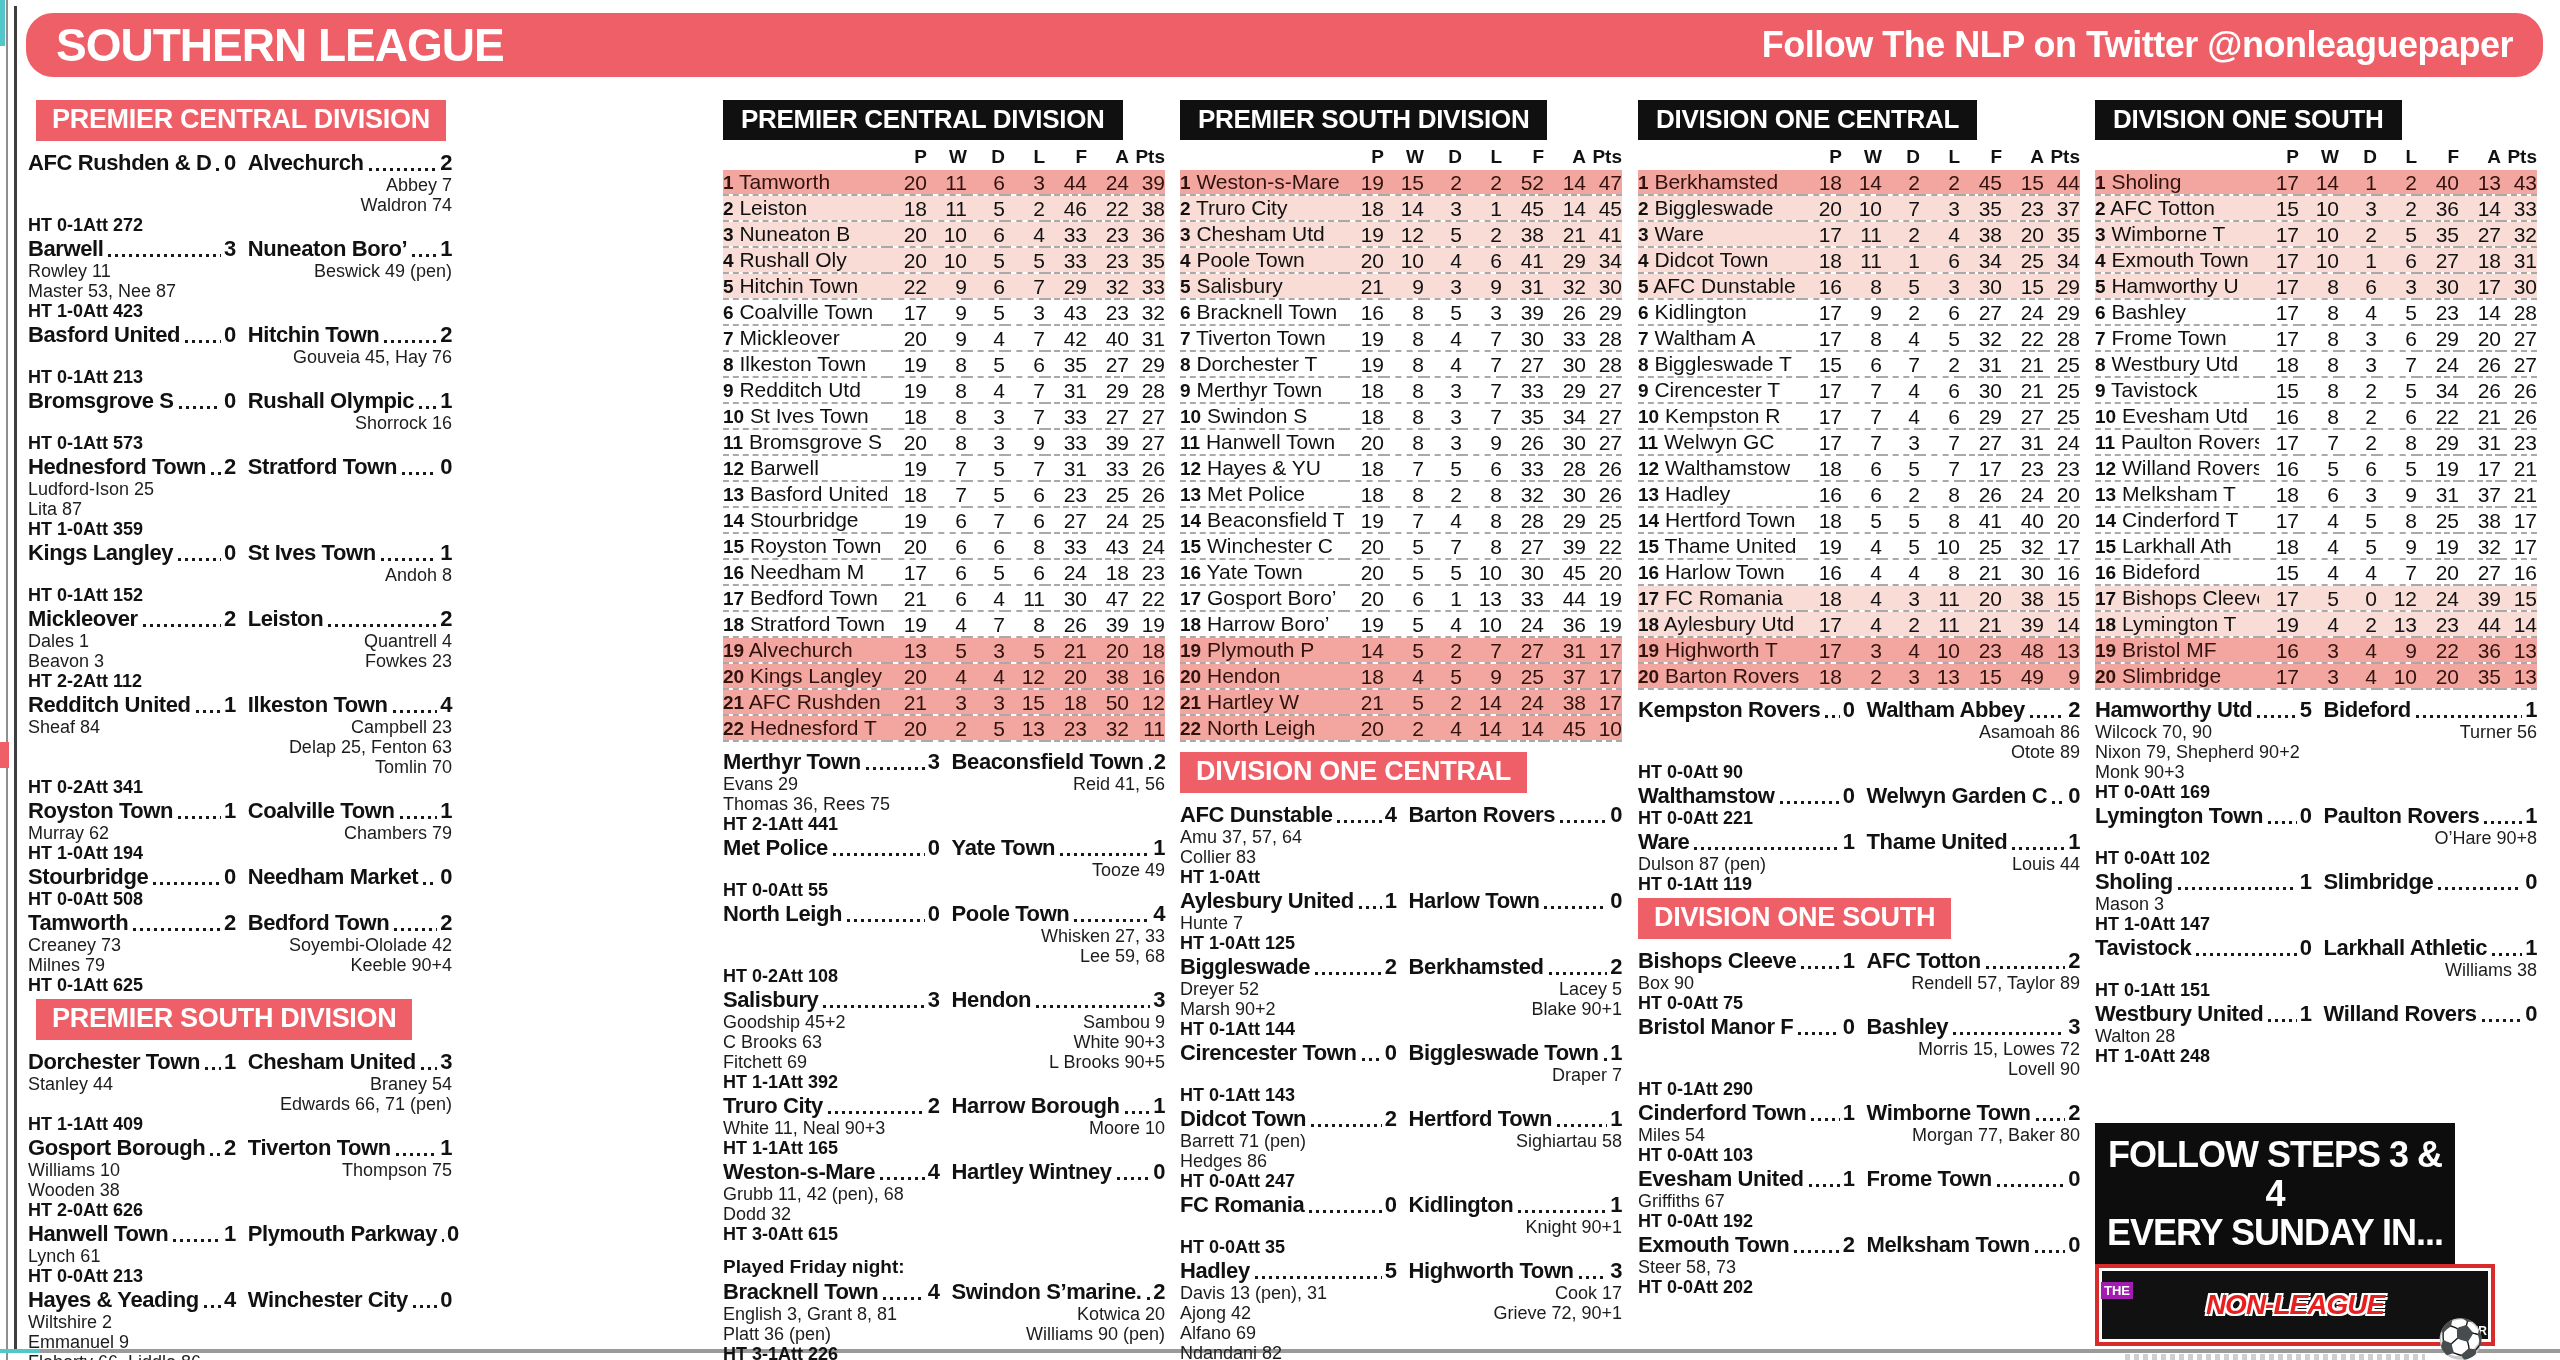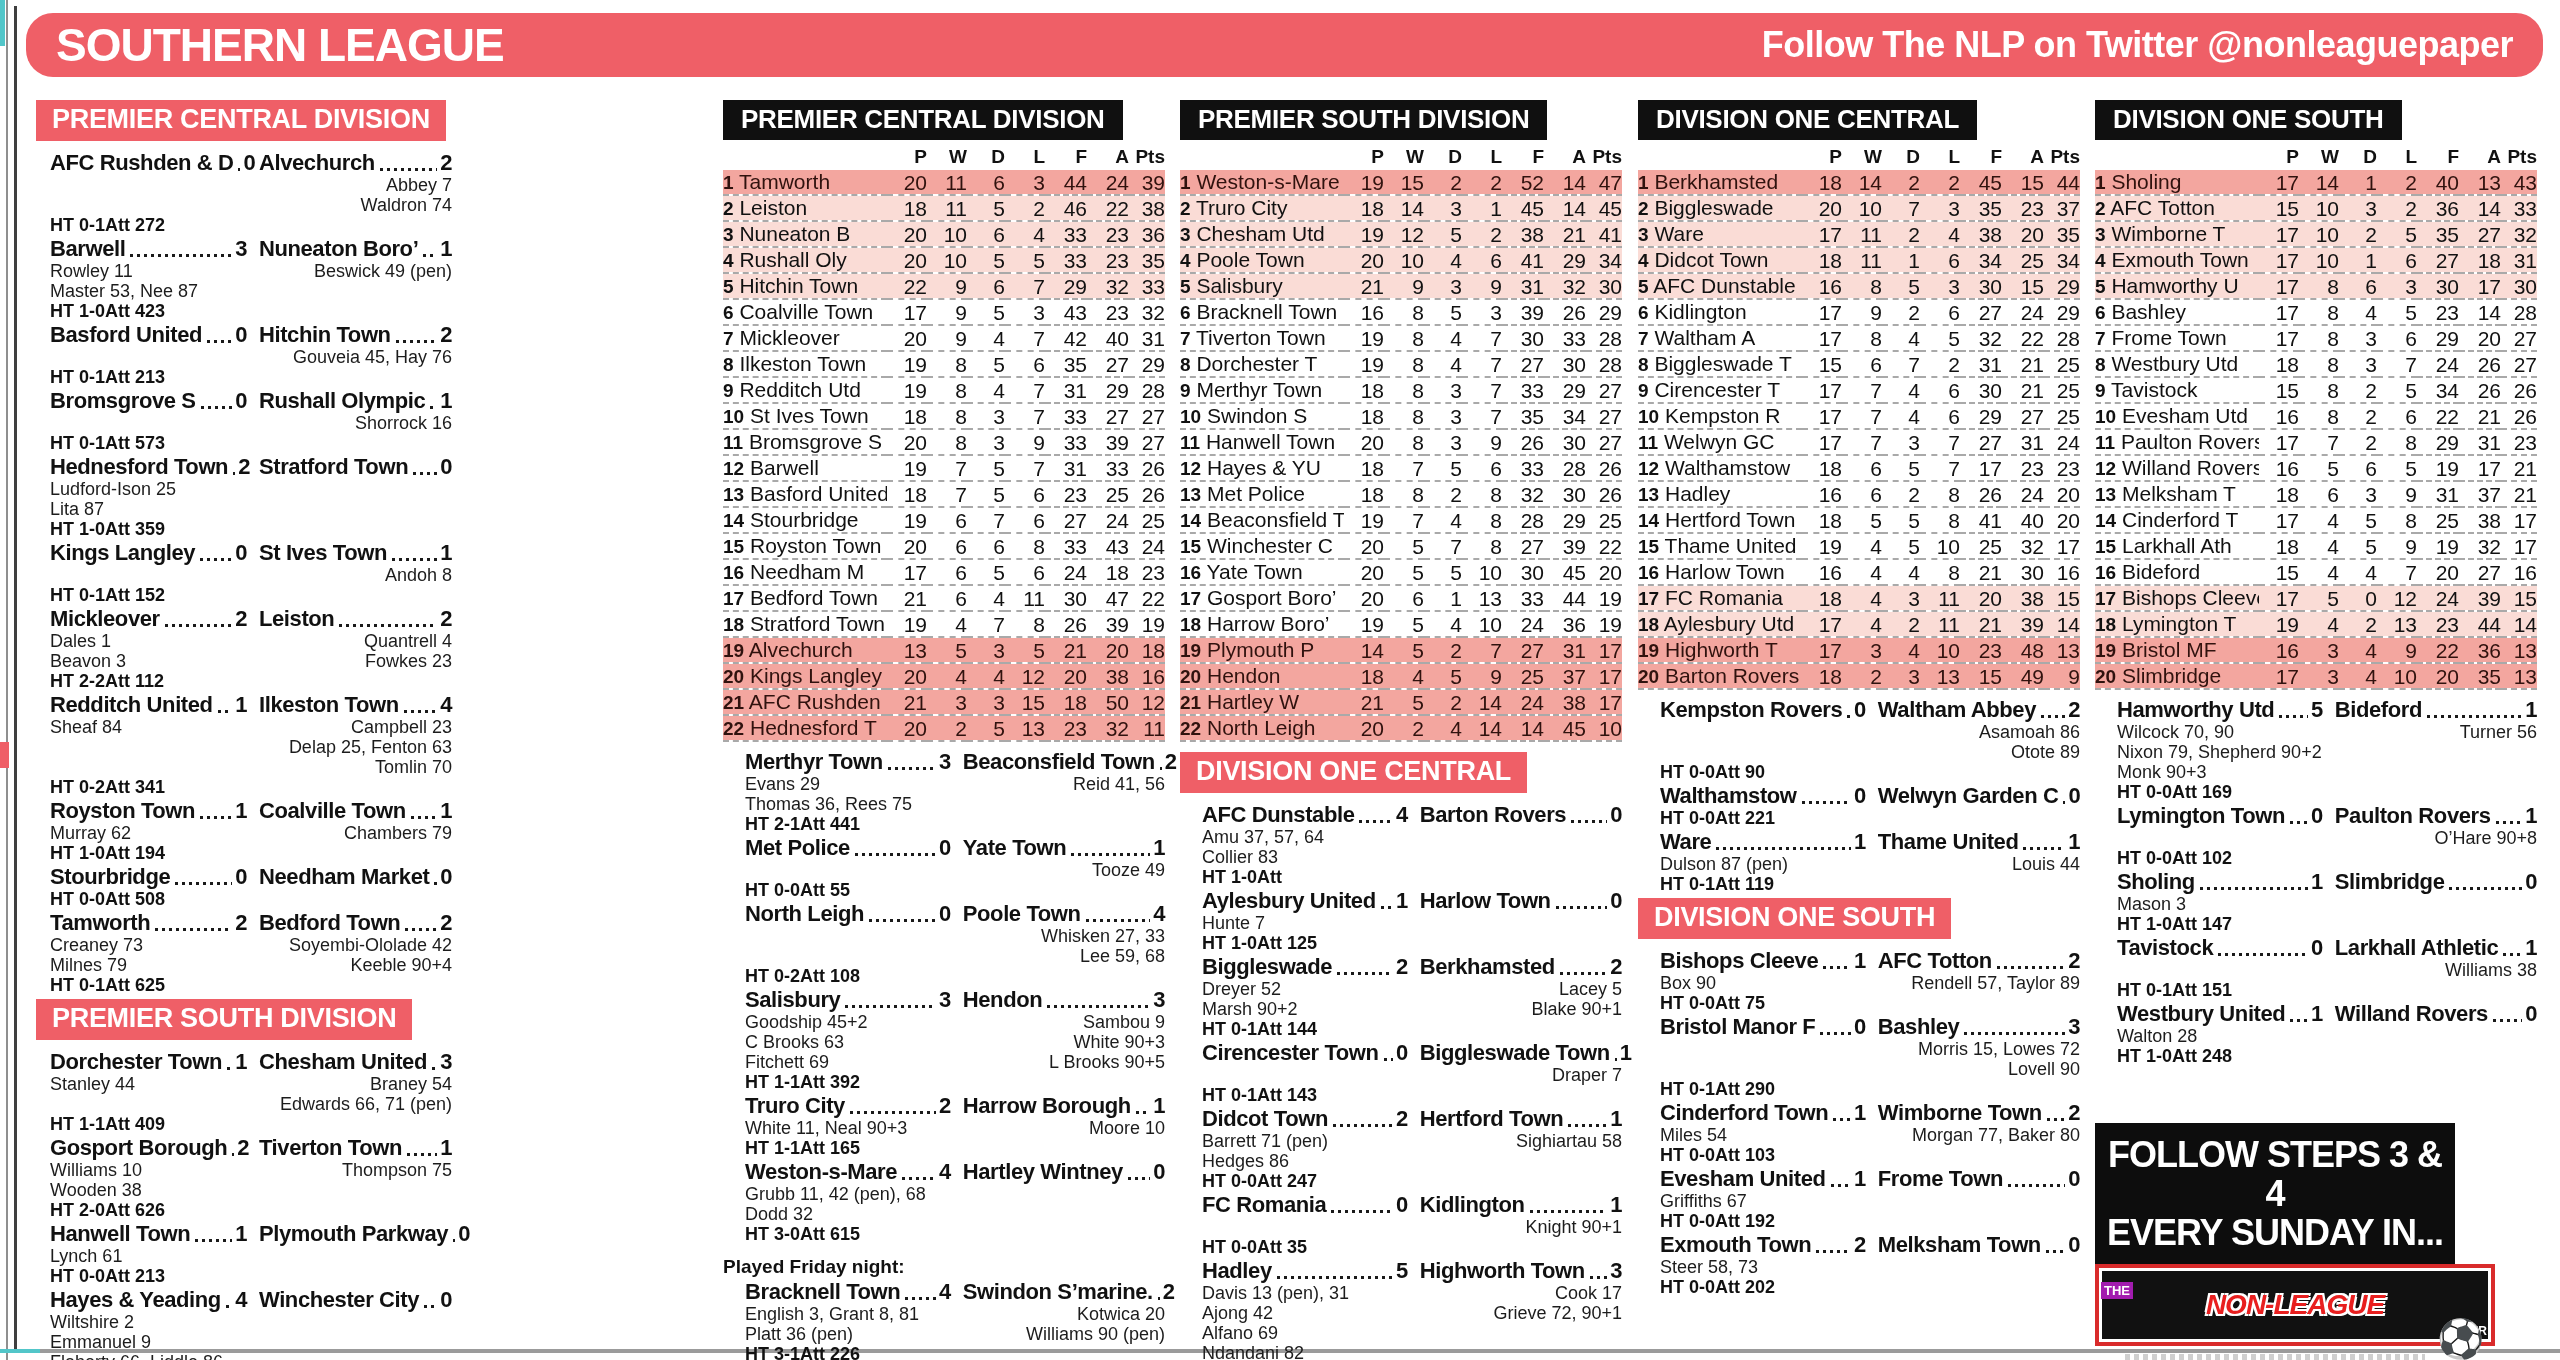--- a/index.html
+++ b/index.html
@@ -22,21 +22,21 @@
 
   
   .col{position:absolute;top:98px;}
   .sec-header{display:inline-block;background:#ef5f67;color:#fff;font-weight:bold;
               font-size:27px;line-height:27px;padding:6px 16px 8px;margin:2px 0 10px 0;
               letter-spacing:-0.3px;white-space:nowrap;}
   .col0 .sec-header{margin-left:8px;}
   .note{font-weight:bold;font-size:19px;margin:12px 0 2px;}
 
   
-  .match{margin-bottom:2px;margin-left:22px;}
+  .match{margin-bottom:2px;}
   .mline{display:flex;font-weight:bold;font-size:22px;line-height:24px;white-space:nowrap;letter-spacing:-0.4px;}
   .mhalf{display:flex;min-width:0;}
   .mhome{width:49%;}
   .maway{width:51%;padding-left:12px;box-sizing:border-box;}
   .leader{flex:1;min-width:4px;margin:0 3px;
           background-image:radial-gradient(circle,#1a1a1a 1.6px,rgba(0,0,0,0) 1.8px);
           background-size:7px 7px;background-repeat:repeat-x;background-position:0 15px;}
   .scorers{display:flex;justify-content:space-between;font-size:18px;line-height:20px;color:#1c1c1c;}
   .sc-home{text-align:left;}
   .sc-away{text-align:right;margin-left:auto;}

